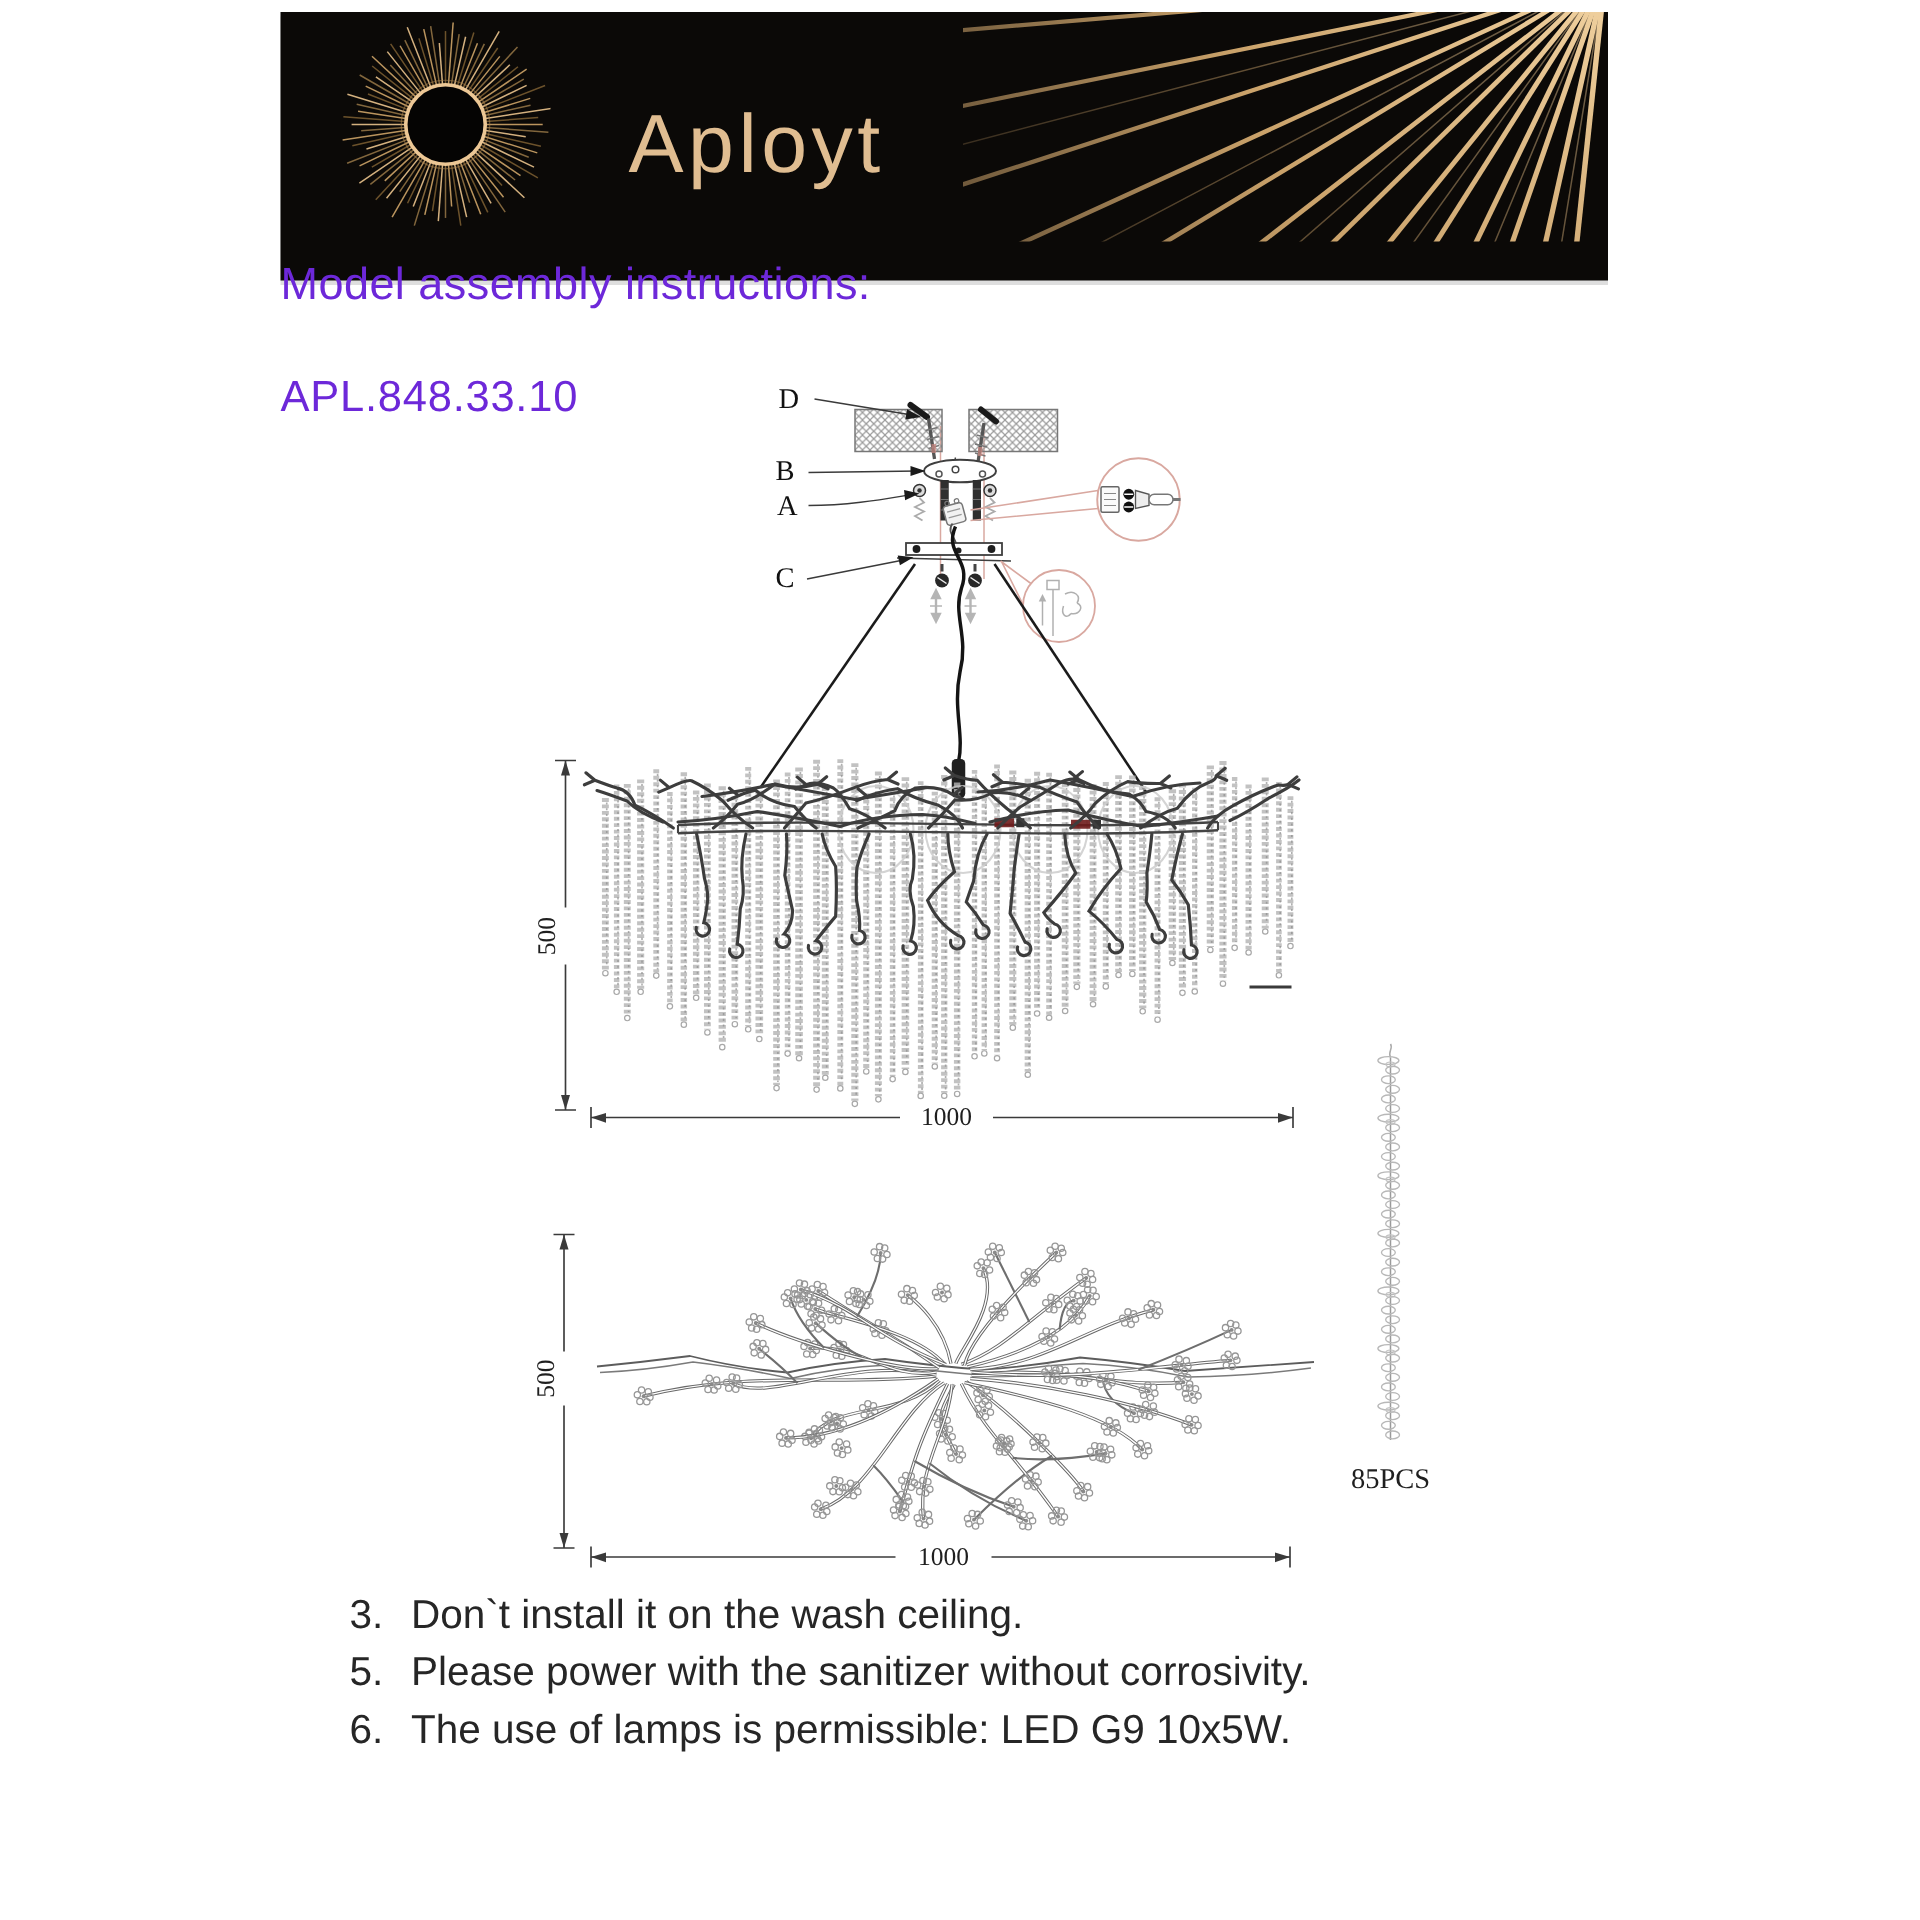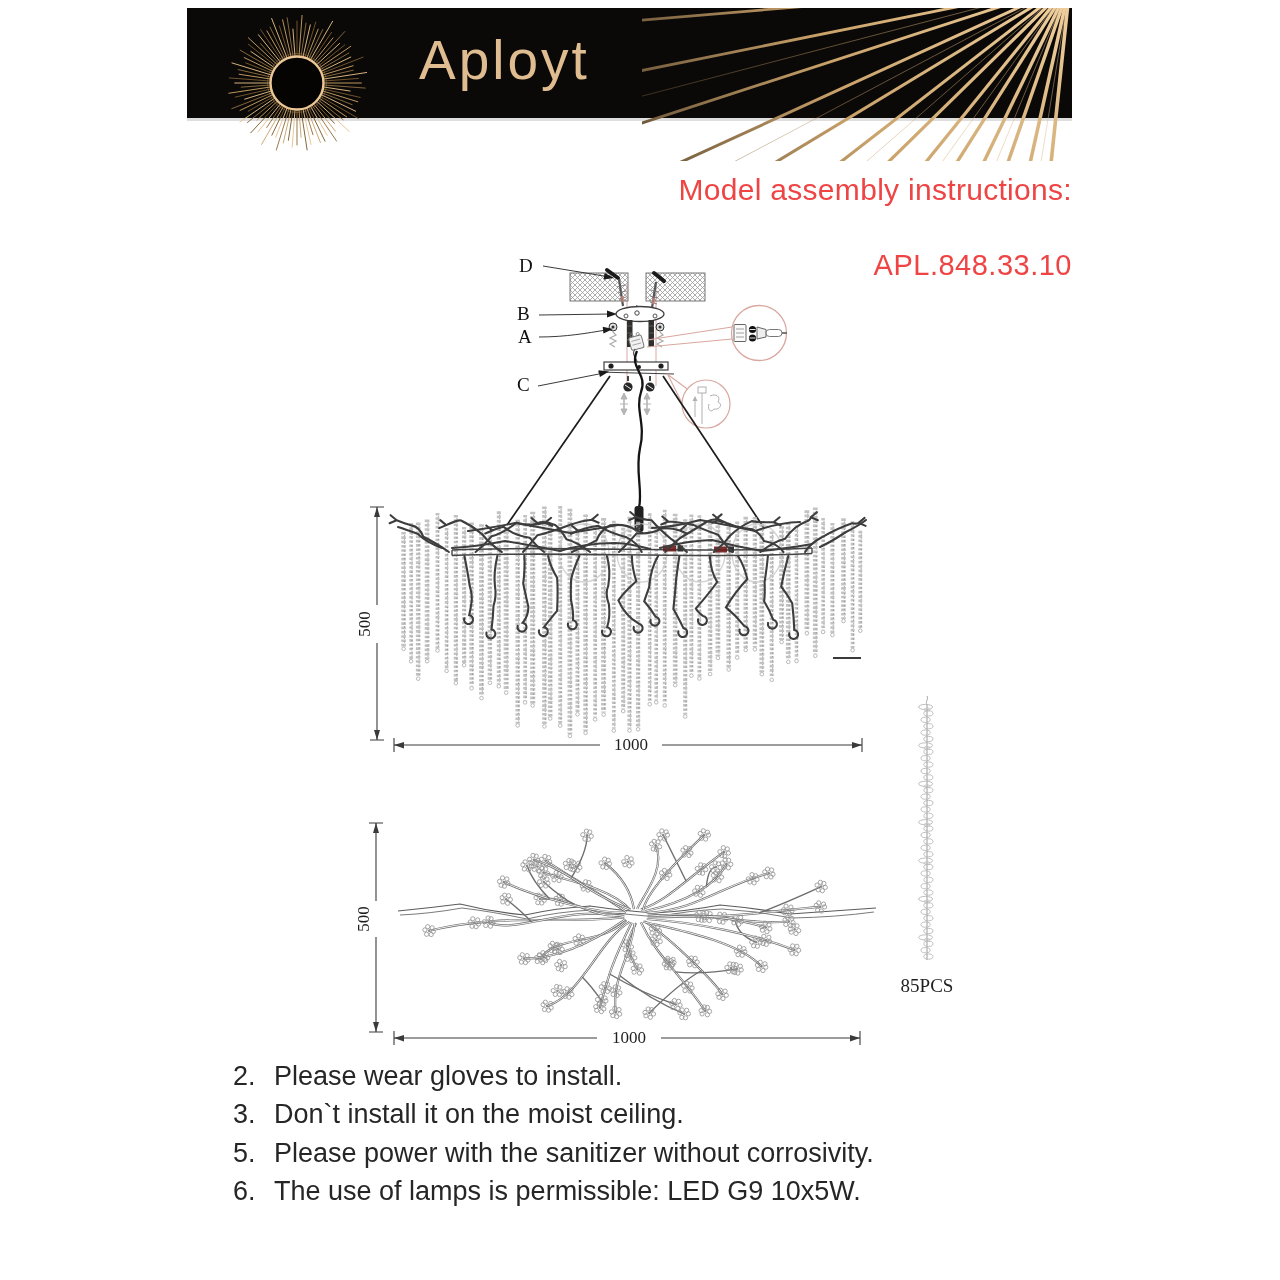--- a/index.html
+++ b/index.html
@@ -1,32 +1,32 @@
 <!DOCTYPE html>
 <html><head>
 <meta charset="utf-8">
 <style>
   html,body{margin:0;padding:0;}
   body{
     width:1280px;height:1280px;background:#ffffff;position:relative;overflow:hidden;
     font-family:"Liberation Sans",sans-serif;
   }
   .banner{
-    position:absolute;left:187px;top:8px;width:885px;height:110px;
+    position:absolute;left:187px;top:8px;width:885px;height:179px;
     background:#0b0907;box-shadow:0 3px 0 #dedede;
   }
   .brand{
     position:absolute;left:232px;top:50%;transform:translateY(-54%);
     font-size:55px;font-weight:300;letter-spacing:3px;color:#e0bd91;
   }
   #logo{position:absolute;left:40px;top:5px;}
   #rays{position:absolute;right:0;top:0;}
   .title-block{
-    position:absolute;left:187px;top:172px;width:885px;text-align:right;
-    color:#ef4444;font-weight:500;
+    position:absolute;left:187px;top:172px;width:885px;text-align:left;
+    color:#6d28d9;font-weight:500;
   }
   .title-line1{font-size:30px;line-height:36px;letter-spacing:.3px;}
   .title-line2{font-size:29px;line-height:34px;letter-spacing:.5px;margin-top:40px;}
   #diagram{position:absolute;left:350px;top:250px;}
   .serif{font-family:"Liberation Serif",serif;}
   .ins-list{
     position:absolute;left:233px;top:1057px;width:840px;
     font-size:27px;line-height:38.4px;color:#262626;
     list-style:none;margin:0;padding:0;font-weight:400;
   }
@@ -1358,17 +1358,16 @@
       <ellipse cx="925.6" cy="937.4" rx="7" ry="2.6" stroke="#b8b8b8" stroke-width="0.9" fill="none"></ellipse>
       <ellipse cx="927" cy="940.0" rx="3" ry="1.6" stroke="#c4c4c4" stroke-width="0.8" fill="none"></ellipse>
       <ellipse cx="928.4" cy="943.8" rx="4.6" ry="2.6" stroke="#b8b8b8" stroke-width="0.9" fill="none"></ellipse>
       <ellipse cx="925.6" cy="950.2" rx="4.6" ry="2.6" stroke="#b8b8b8" stroke-width="0.9" fill="none"></ellipse>
       <ellipse cx="928.4" cy="956.6" rx="4.6" ry="2.6" stroke="#b8b8b8" stroke-width="0.9" fill="none"></ellipse>
     </g>
   <text class="serif" x="927" y="992" text-anchor="middle" font-size="19" fill="#1f1f1f">85PCS</text>
 </svg>
 
 <ol class="ins-list">
-  <li><span class="num">2.</span><span>Please wear gloves to install.</span></li>
-  <li><span class="num">3.</span><span>Don`t install it on the moist ceiling.</span></li>
+  <li><span class="num">3.</span><span>Don`t install it on the wash ceiling.</span></li>
   <li><span class="num">5.</span><span>Please power with the sanitizer without corrosivity.</span></li>
   <li><span class="num">6.</span><span>The use of lamps is permissible: LED G9 10x5W.</span></li>
 </ol>
 
 </body></html>

